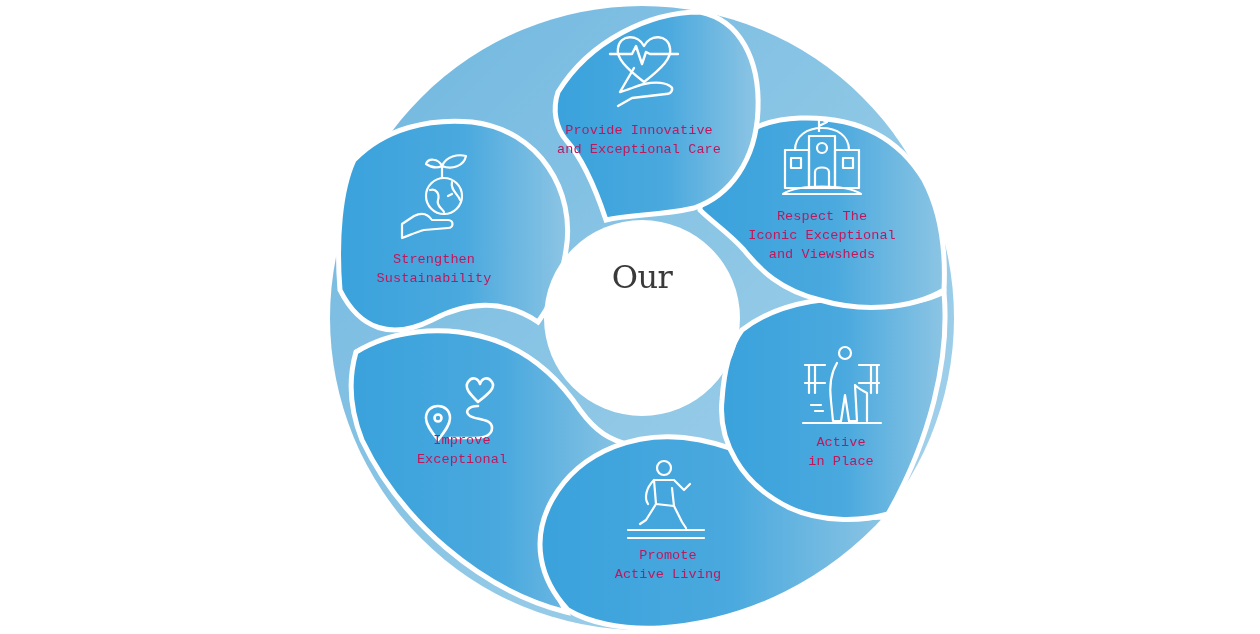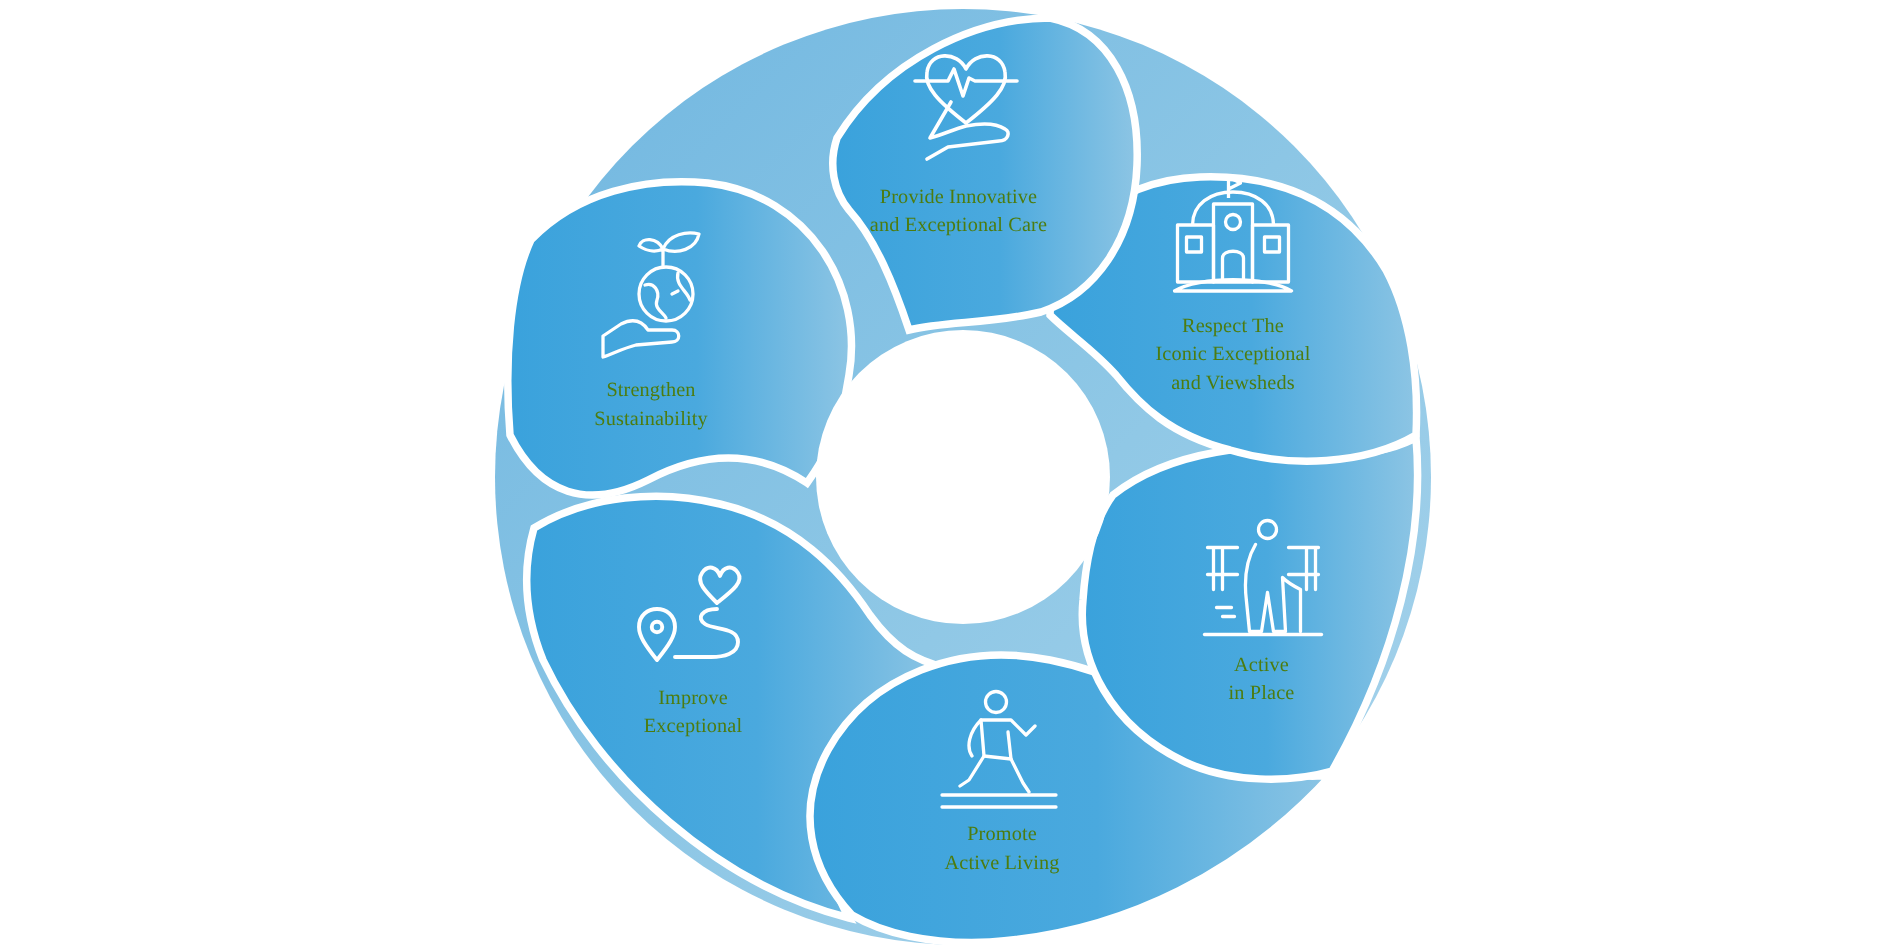--- a/index.html
+++ b/index.html
@@ -1,19 +1,19 @@
 <!DOCTYPE html>
 <html><head>
 <meta charset="utf-8">
 <style>
   html, body { margin: 0; padding: 0; background: #ffffff; }
   body { width: 1260px; height: 634px; position: relative; overflow: hidden; font-family: "Liberation Sans", sans-serif; }
   #diagram { position: absolute; left: 0; top: 0; width: 1260px; height: 634px; }
   .label {
-    position: absolute; color: #4d7c0f; font-family: Liberation Serif, serif;
+    position: absolute; color: #be185d; font-family: Liberation Mono, monospace;
     font-size: 13.5px; line-height: 19px; text-align: center; transform: translateX(-50%);
     white-space: nowrap; letter-spacing: 0.1px;
   }
   .label span { display: block; }
   .icon { position: absolute; transform: translateX(-50%); }
   .center-title {
     position: absolute; left: 642px; top: 258px; transform: translateX(-50%);
     font-family: "DejaVu Serif", "Liberation Serif", serif; color: #3a3a3a;
     font-size: 32px; line-height: 38px; text-align: center; letter-spacing: -0.5px;
   }
@@ -116,23 +116,24 @@
   <span>and Viewsheds</span>
 </div>
 <div class="label" style="left:841px; top:433px;">
   <span>Active</span>
   <span>in Place</span>
 </div>
 <div class="label" style="left:668px; top:546px;">
   <span>Promote</span>
   <span>Active Living</span>
 </div>
-<div class="label" style="left:462px; top:455px;text-align:center;">
+<div class="label" style="left:462px; top:431px;text-align:center;">
   <span>Improve</span>
   <span>Exceptional</span>
 </div>
 <div class="label" style="left:434px; top:250px;">
   <span>Strengthen</span>
   <span>Sustainability</span>
 </div>
 
 <div class="center-title">
+  <span>Our</span>
 </div>
 
 </body></html>

